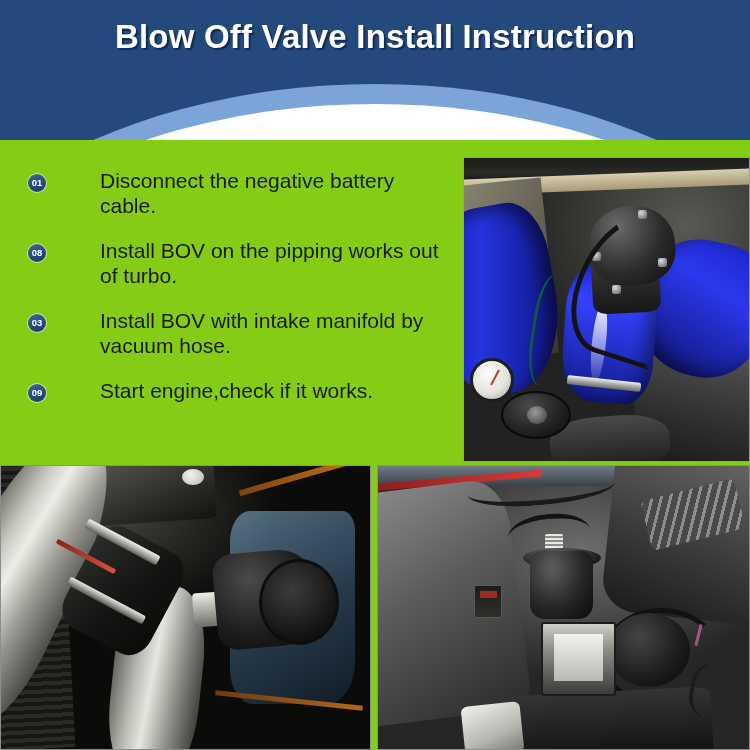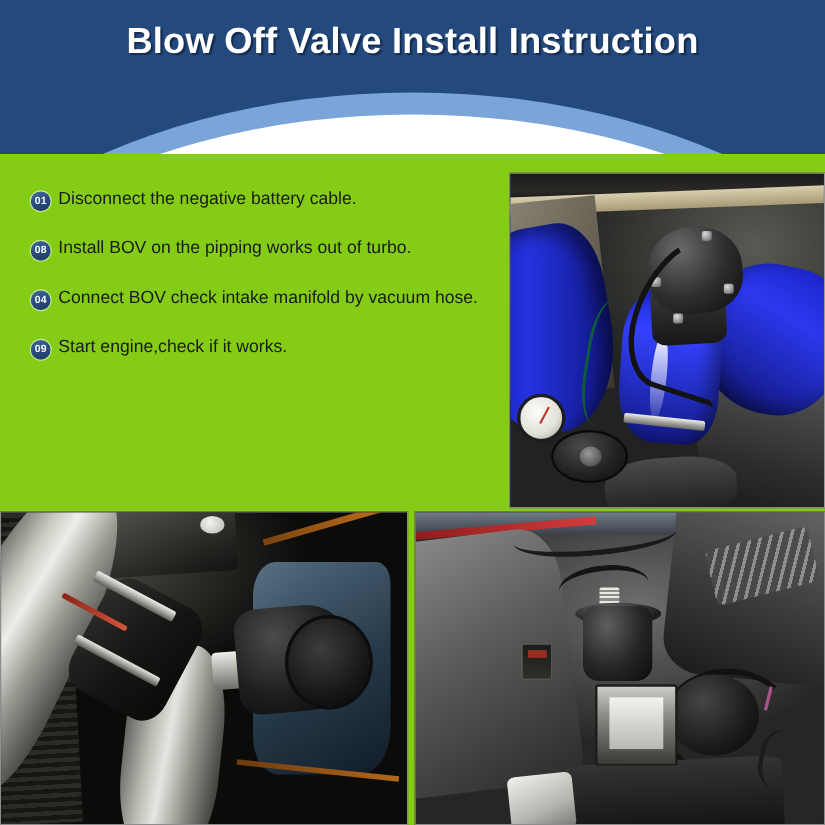--- a/index.html
+++ b/index.html
@@ -97,23 +97,24 @@
     text-align: center;
     margin-top: 6px;
     margin-right: 7px;
     box-shadow: 0 0 0 1px rgba(255,255,255,0.55);
     font-family: "Liberation Sans", sans-serif;
     user-select: none;
   }
   .step-text {
     flex: 1 1 auto;
     color: #1a1a1a;
-    font-size: 16px;
+    font-size: 21px;
     line-height: 25px;
     font-family: "Liberation Sans", sans-serif;
+    margin-left: 47px;
   }
 
   
   .photo {
     position: absolute;
     overflow: hidden;
     background: #111;
   }
   .photo-topright {
     left: 463px;
@@ -491,22 +492,22 @@
       <div class="step-badge">01</div>
       <div class="step-text">Disconnect the negative battery cable.</div>
     </div>
 
     <div class="step">
       <div class="step-badge">08</div>
       <div class="step-text">Install BOV on the pipping works out of turbo.</div>
     </div>
 
     <div class="step">
-      <div class="step-badge">04</div>
-      <div class="step-text">Connect BOV check intake manifold by vacuum hose.</div>
+      <div class="step-badge">03</div>
+      <div class="step-text">Install BOV with intake manifold by vacuum hose.</div>
     </div>
 
     <div class="step">
       <div class="step-badge">09</div>
       <div class="step-text">Start engine,check if it works.</div>
     </div>
 
   </div>
 
   <div class="photo photo-topright">

